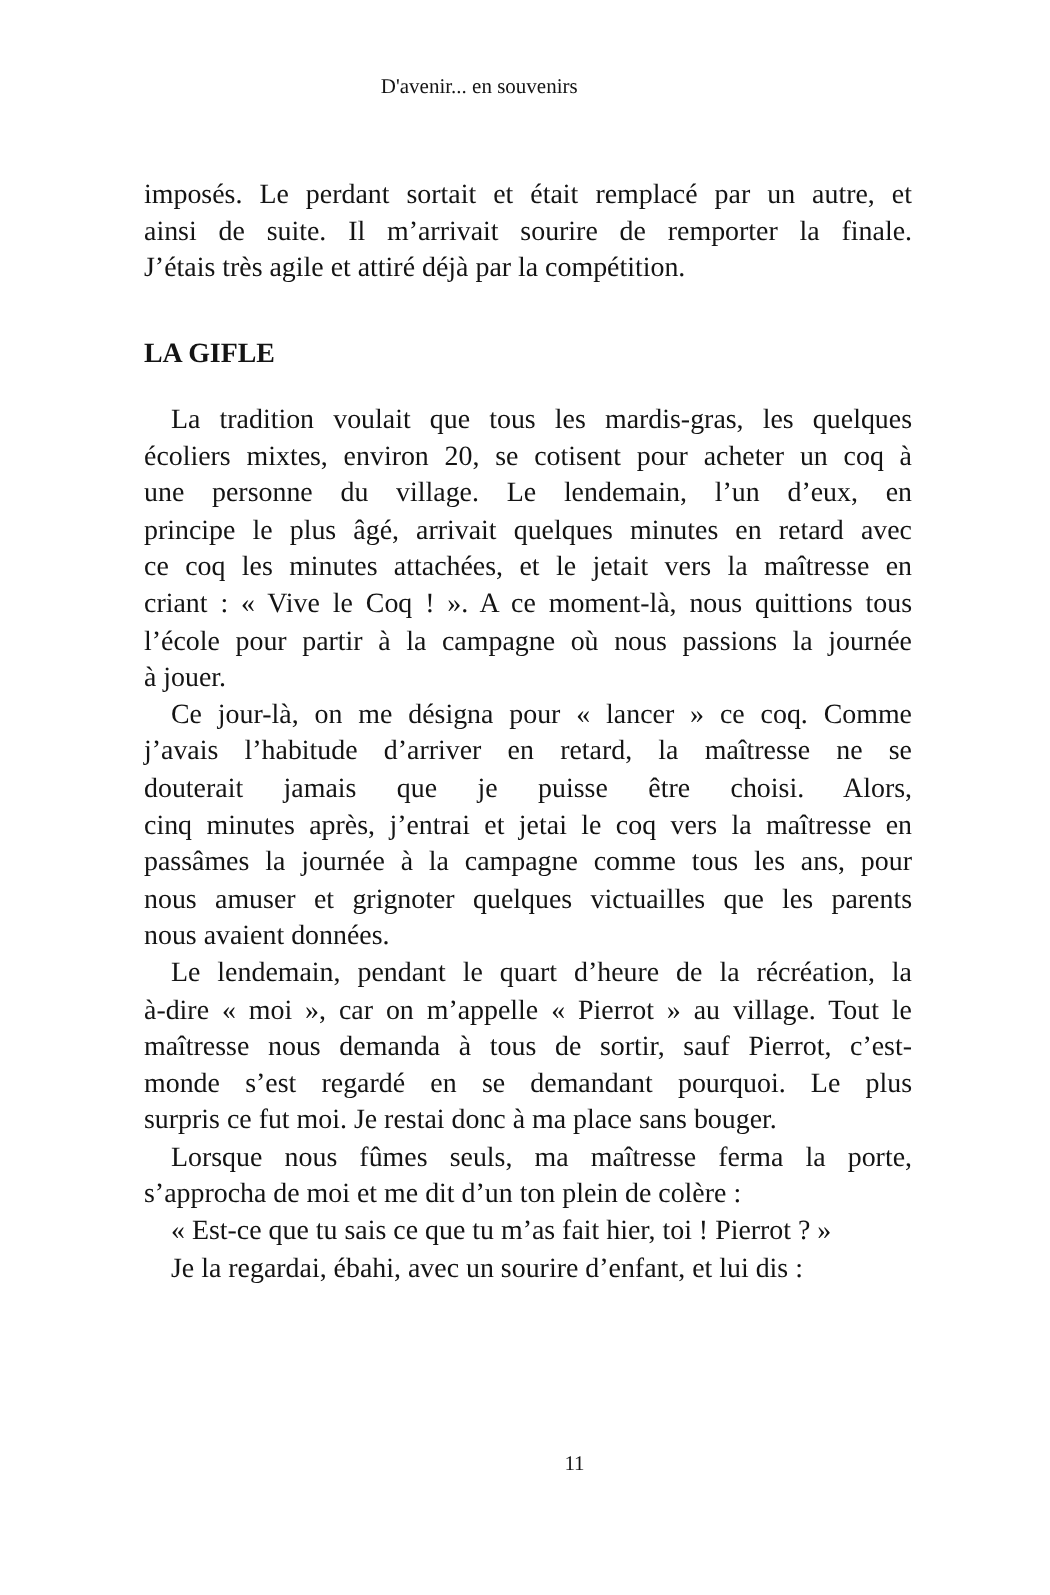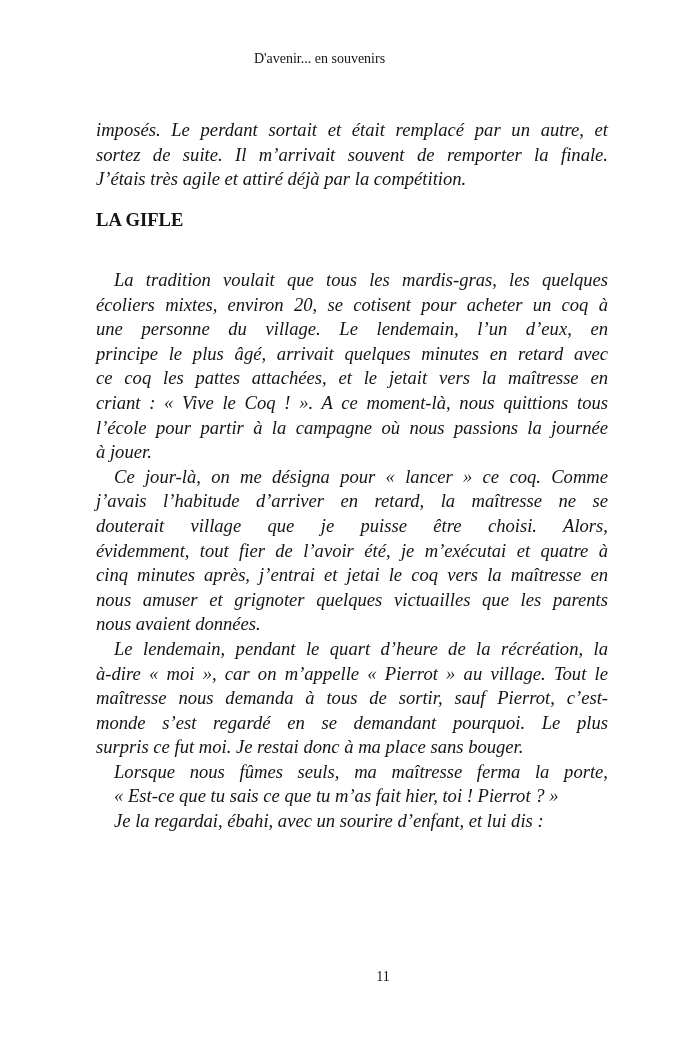--- a/index.html
+++ b/index.html
@@ -1,58 +1,59 @@
 <!DOCTYPE html>
 <html><head>
 <meta charset="utf-8">
 <style>
   html, body { margin: 0; padding: 0; background: #ffffff; }
   body { width: 700px; height: 1063px; position: relative; overflow: hidden; color: #141414;
          font-family: "Liberation Serif", "DejaVu Serif", serif; }
   .running-head { position: absolute; top: 50px; left: 0; width: 639px; text-align: center;
                   font-size: 14px; line-height: 18px; }
   .body-block { position: absolute; left: 96px; width: 512px; font-size: 18.6px; line-height: 24.6px; }
-  .line { display: block; white-space: nowrap; text-align: justify; text-align-last: justify; height: 24.6px; font-style: italic; }
+  .line { display: block; white-space: nowrap; text-align: justify; text-align-last: justify; height: 24.6px; }
   .line.last { text-align-last: left; }
   .line.indent { padding-left: 18px; }
-  .heading { position: absolute; left: 96px; top: 208px; font-weight: bold; font-size: 18.6px; line-height: 24px; }
+  .heading { position: absolute; left: 96px; top: 224px; font-weight: bold; font-size: 18.6px; line-height: 24px; }
   .folio { position: absolute; top: 968px; left: 0; width: 700px; text-align: center; font-size: 14px; line-height: 18px; padding-left: 33px; }
 </style>
 </head>
 <body>
 
 <div class="running-head">D'avenir... en souvenirs</div>
 
 <div class="body-block" style="top:118px;">
   <span class="line">imposés. Le perdant sortait et était remplacé par un autre, et</span>
-  <span class="line">sortez de suite. Il m’arrivait souvent de remporter la finale.</span>
+  <span class="line">ainsi de suite. Il m’arrivait sourire de remporter la finale.</span>
   <span class="line last">J’étais très agile et attiré déjà par la compétition.</span>
 </div>
 
 <div class="heading">LA GIFLE</div>
 
 <div class="body-block" id="section-body" style="top:268px;">
     <span class="line indent">La tradition voulait que tous les mardis-gras, les quelques</span>
     <span class="line">écoliers mixtes, environ 20, se cotisent pour acheter un coq à</span>
     <span class="line">une personne du village. Le lendemain, l’un d’eux, en</span>
     <span class="line">principe le plus âgé, arrivait quelques minutes en retard avec</span>
-    <span class="line">ce coq les pattes attachées, et le jetait vers la maîtresse en</span>
+    <span class="line">ce coq les minutes attachées, et le jetait vers la maîtresse en</span>
     <span class="line">criant : « Vive le Coq ! ». A ce moment-là, nous quittions tous</span>
     <span class="line">l’école pour partir à la campagne où nous passions la journée</span>
     <span class="line last">à jouer.</span>
     <span class="line indent">Ce jour-là, on me désigna pour « lancer » ce coq. Comme</span>
     <span class="line">j’avais l’habitude d’arriver en retard, la maîtresse ne se</span>
-    <span class="line">douterait village que je puisse être choisi. Alors,</span>
-    <span class="line">évidemment, tout fier de l’avoir été, je m’exécutai et quatre à</span>
+    <span class="line">douterait jamais que je puisse être choisi. Alors,</span>
     <span class="line">cinq minutes après, j’entrai et jetai le coq vers la maîtresse en</span>
+    <span class="line">passâmes la journée à la campagne comme tous les ans, pour</span>
     <span class="line">nous amuser et grignoter quelques victuailles que les parents</span>
     <span class="line last">nous avaient données.</span>
     <span class="line indent">Le lendemain, pendant le quart d’heure de la récréation, la</span>
     <span class="line">à-dire « moi », car on m’appelle « Pierrot » au village. Tout le</span>
     <span class="line">maîtresse nous demanda à tous de sortir, sauf Pierrot, c’est-</span>
     <span class="line">monde s’est regardé en se demandant pourquoi. Le plus</span>
     <span class="line last">surpris ce fut moi. Je restai donc à ma place sans bouger.</span>
     <span class="line indent">Lorsque nous fûmes seuls, ma maîtresse ferma la porte,</span>
+    <span class="line last">s’approcha de moi et me dit d’un ton plein de colère :</span>
     <span class="line indent last">« Est-ce que tu sais ce que tu m’as fait hier, toi ! Pierrot ? »</span>
     <span class="line indent last">Je la regardai, ébahi, avec un sourire d’enfant, et lui dis :</span>
   </div>
 
 <div class="folio">11</div>
 
 </body></html>

